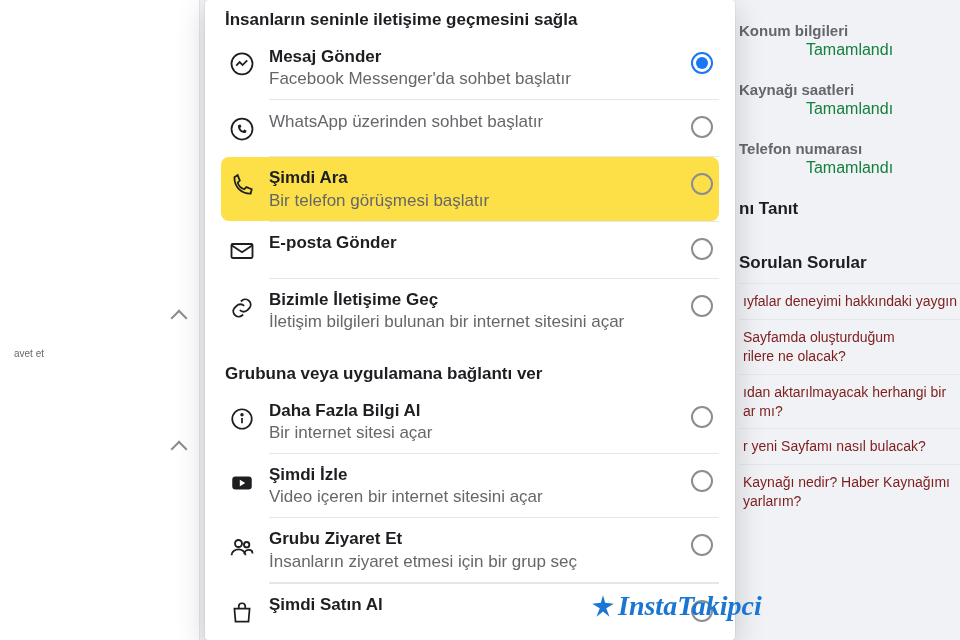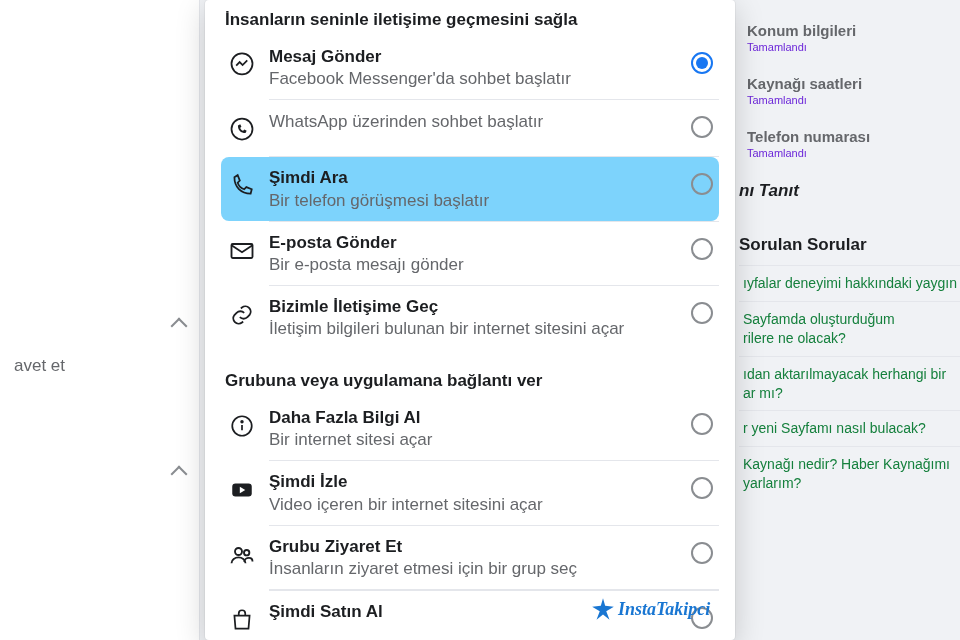--- a/index.html
+++ b/index.html
@@ -22,64 +22,65 @@
       height: 640px;
       background: #fff;
       border-right: 1px solid #e4e6eb;
     }
     .bg-left .item {
       display: flex;
       align-items: flex-end;
       justify-content: space-between;
       padding: 12px 14px;
       color: #65676b;
-      font-size: 17px;
+      font-size: 10px;
     }
     .bg-left .item.mid { margin-top: 300px; }
     .bg-left .item.bottom { margin-top: 60px; }
     .chev {
       width: 12px; height: 12px;
       border-left: 2px solid #8a8d91;
       border-top: 2px solid #8a8d91;
       transform: rotate(45deg);
     }
 
     .bg-right {
       position: absolute;
       left: 735px;
       top: 0;
       width: 225px;
       height: 640px;
       padding-top: 22px;
     }
     .bg-right .info {
       margin-bottom: 22px;
-      padding-left: 12px;
+      padding-left: 4px;
     }
     .bg-right .info .t {
       font-size: 15px;
       color: #65676b;
       font-weight: 600;
     }
     .bg-right .info .s {
-      font-size: 11px;
-      color: #6d28d9;
+      font-size: 16px;
+      color: #15803d;
       margin-top: 2px;
+      text-align: center;
     }
     .bg-right .head {
       font-size: 17px;
       font-weight: 700;
       color: #1c1e21;
       margin-bottom: 10px;
       padding-left: 4px;
     }
-    .bg-right .head.sub { margin-top: 10px; font-style: italic; }
+    .bg-right .head.sub { margin-top: 10px; }
     .bg-right .faq {
       font-size: 14px;
-      color: #15803d;
+      color: #7f1d1d;
       line-height: 1.35;
       padding: 8px 0 8px 4px;
       border-top: 1px solid #e4e6eb;
     }
     .bg-right .faq-wrap { padding-left: 4px; }
 
     
     .dialog {
       position: absolute;
       left: 205px;
@@ -115,21 +116,21 @@
       padding: 10px 4px 6px 4px;
     }
 
     .opt {
       display: flex;
       align-items: flex-start;
       padding: 10px 6px 10px 4px;
       border-radius: 8px;
       position: relative;
     }
-    .opt.hl { background: #7dd3fc; }
+    .opt.hl { background: #fde047; }
 
     .opt .icon {
       width: 34px;
       height: 34px;
       flex: 0 0 34px;
       display: flex;
       align-items: center;
       justify-content: center;
       margin-right: 10px;
       margin-top: 2px;
@@ -177,21 +178,21 @@
     svg { display: block; }
 
     
     .wm {
       position: absolute;
       bottom: 18px;
       left: 590px;
       display: flex;
       align-items: center;
       font-family: "Brush Script MT", cursive;
-      font-size: 18px;
+      font-size: 28px;
       font-style: italic;
       color: #1976d2;
       font-weight: 600;
       pointer-events: none;
       z-index: 50;
     }
     .wm .star {
       width: 26px; height: 26px;
       margin-right: 2px;
     }
@@ -287,21 +288,20 @@
 
     <div class="opt">
       <span class="icon">
         <svg width="28" height="28" viewBox="0 0 24 24" fill="none" stroke="#1c1e21" stroke-width="1.6">
           <rect x="3" y="6" width="18" height="12" rx="1"></rect>
           <path d="M3 7l9 6 9-6"></path>
         </svg>
       </span>
       <div class="body">
         <div class="title">E-posta Gönder</div>
-        <div class="desc">Bir e-posta mesajı gönder</div>
       </div>
       <div class="radio"></div>
     </div>
     <div class="divider"></div>
 
     <div class="opt">
       <span class="icon">
         <svg width="26" height="26" viewBox="0 0 24 24" fill="none" stroke="#1c1e21" stroke-width="1.7">
           <path d="M10 14a5 5 0 0 0 7 0l2-2a5 5 0 0 0-7-7l-1 1"></path>
           <path d="M14 10a5 5 0 0 0-7 0l-2 2a5 5 0 0 0 7 7l1-1"></path>

